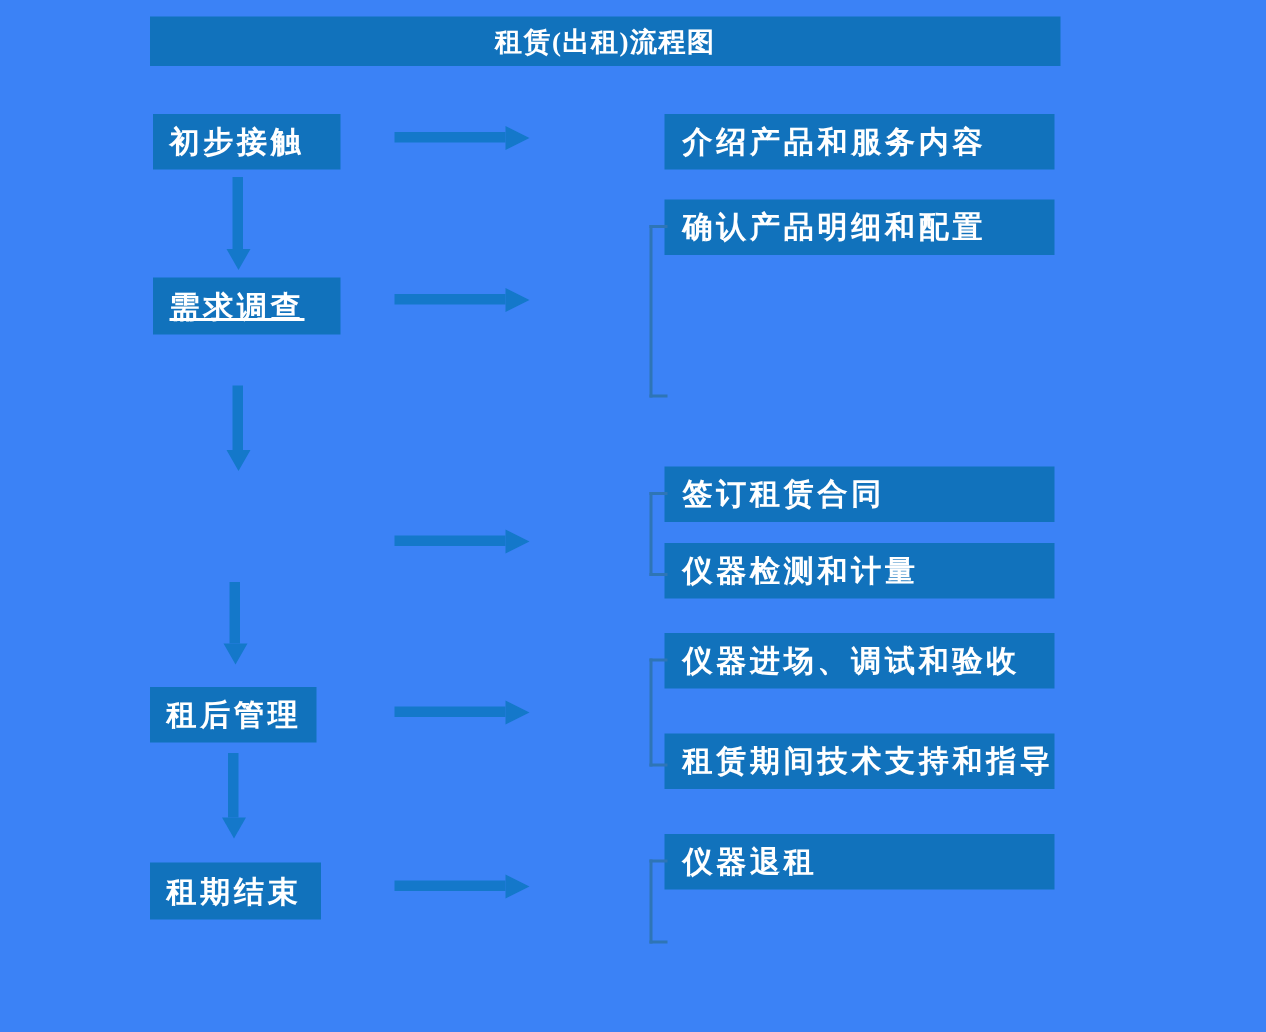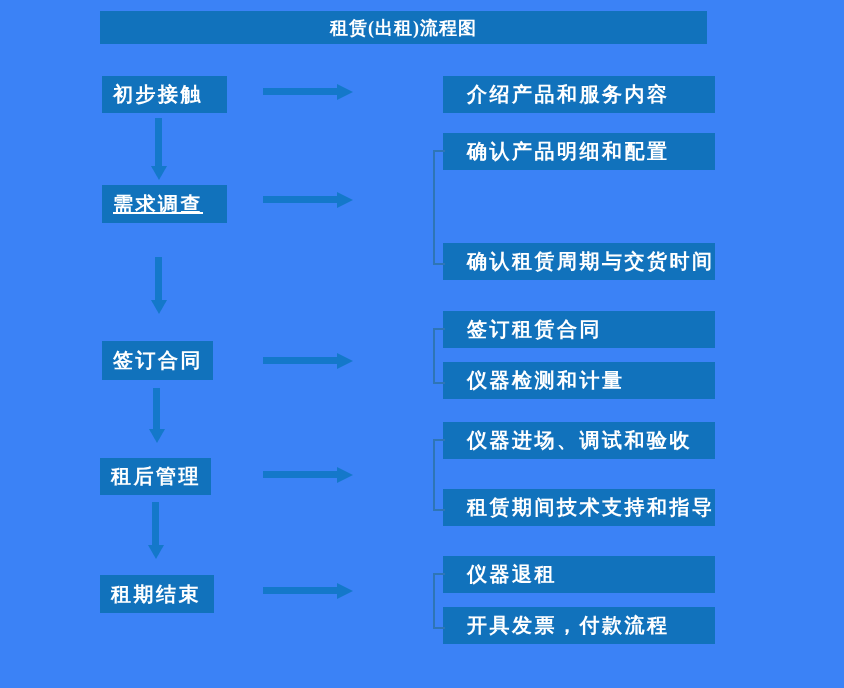--- a/index.html
+++ b/index.html
@@ -18,21 +18,21 @@
     background:var(--box-blue);color:var(--text-white);
     display:flex;align-items:center;justify-content:center;
     font-size:18px;font-weight:bold;letter-spacing:1px;
   }
   .bluebox{
     position:absolute;background:var(--box-blue);color:var(--text-white);
     display:flex;align-items:center;font-weight:bold;font-size:20px;
     letter-spacing:2.5px;white-space:nowrap;overflow:hidden;
   }
   .step{padding-left:11px;height:37px;}
-  .detail{left:443px;width:248px;height:37px;padding-left:24px;}
+  .detail{left:443px;width:248px;height:37px;padding-left:12px;}
 
   
   .s1{left:102px;top:76px;width:114px;}
   .s2{left:102px;top:185px;width:114px;height:38px;text-decoration:underline;}
   .s3{left:102px;top:341px;width:100px;height:39px;}
   .s4{left:100px;top:458px;width:100px;}
   .s5{left:100px;top:575px;width:103px;height:38px;}
 
   
   .d1{top:76px;}  .d2{top:133px;} .d3{top:186px;} .d4{top:243px;}
@@ -73,33 +73,30 @@
 </style>
 </head>
 <body>
 
 <div class="stage">
 
   <div class="titlebar">租赁(出租)流程图</div>
 
   <div class="bluebox step s1">初步接触</div>
   <div class="bluebox step s2">需求调查</div>
-  <div class="bluebox step s3">签订合同</div>
   <div class="bluebox step s4">租后管理</div>
   <div class="bluebox step s5">租期结束</div>
 
   <div class="bluebox detail d1">介绍产品和服务内容</div>
   <div class="bluebox detail d2">确认产品明细和配置</div>
-  <div class="bluebox detail d4">确认租赁周期与交货时间</div>
   <div class="bluebox detail d5">签订租赁合同</div>
   <div class="bluebox detail d6">仪器检测和计量</div>
   <div class="bluebox detail d7">仪器进场、调试和验收</div>
   <div class="bluebox detail d8">租赁期间技术支持和指导</div>
   <div class="bluebox detail d9">仪器退租</div>
-  <div class="bluebox detail d10">开具发票，付款流程</div>
 
   <div class="harrow h1"></div>
   <div class="harrow h2"></div>
   <div class="harrow h3"></div>
   <div class="harrow h4"></div>
   <div class="harrow h5"></div>
 
   <div class="varrow v1"></div>
   <div class="varrow v2"></div>
   <div class="varrow v3"></div>

